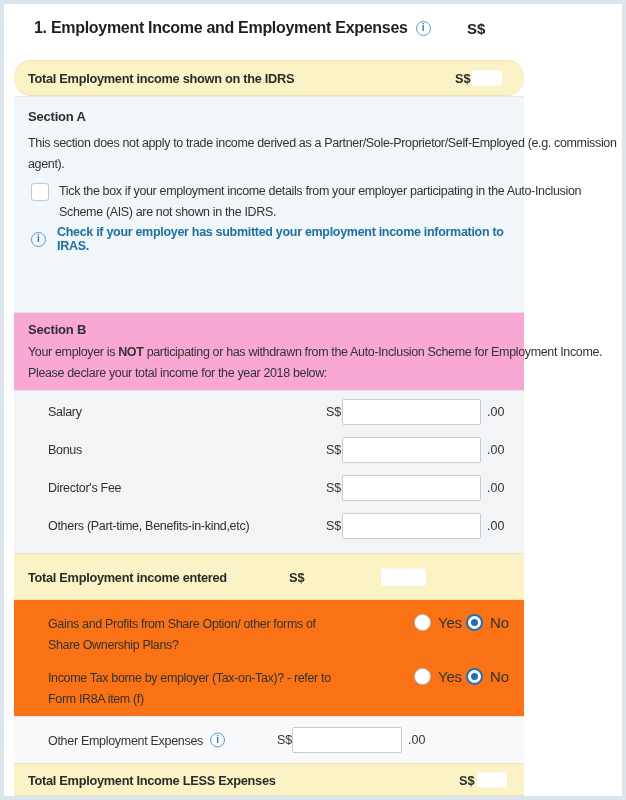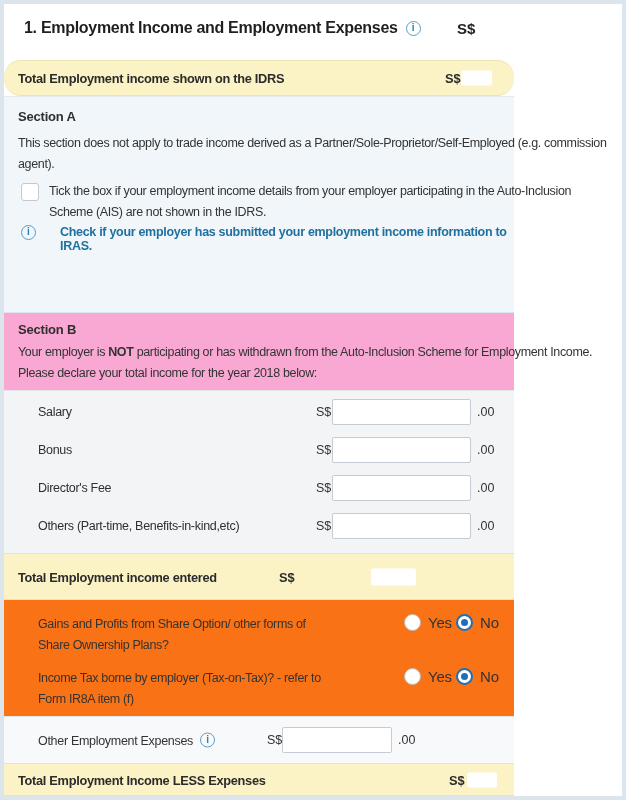--- a/index.html
+++ b/index.html
@@ -13,21 +13,21 @@
   body{
     font-family:"Liberation Sans","DejaVu Sans",sans-serif;
     color:#2f2f2f;
     background:#e9eff5;
     position:relative;
   }
   .form-frame{
     position:absolute;left:0;top:0;width:626px;height:800px;
     border:4px solid #dce5ec;background:#fff;
   }
-  .sec{position:relative;width:510px;}
+  .sec{position:relative;width:510px;margin-left:10px;}
   .txt{font-size:12.5px;letter-spacing:-0.35px;line-height:21px;color:#333;}
   .bold{font-weight:bold;}
   .pre{white-space:pre-line;}
 
   
   .hdr{height:56px;background:#fff;}
   .hdr-title-wrap{position:absolute;left:20px;top:15px;display:flex;align-items:center;gap:8px;}
   .hdr-title{font-size:16px;font-weight:bold;letter-spacing:-0.3px;color:#1f1f1f;}
   .hdr-cur{position:absolute;left:453px;top:16px;font-size:15px;font-weight:bold;color:#1f1f1f;}
 
@@ -54,21 +54,21 @@
 
   
   .secA{height:216px;background:#f0f6fa;border-top:1px solid #e4eaef;}
   .a-title{position:absolute;left:14px;top:12px;font-size:13px;font-weight:bold;letter-spacing:-0.2px;}
   .a-intro{position:absolute;left:14px;top:36px;width:598px;}
   .checkbox{
     position:absolute;left:17px;top:86px;width:18px;height:18px;
     background:#fff;border:1px solid #c2c9d0;border-radius:3px;
   }
   .cb-text{position:absolute;left:45px;top:84px;width:550px;}
-  .link-row{position:absolute;left:17px;top:128px;display:flex;gap:24px;cursor:pointer;}
+  .link-row{position:absolute;left:17px;top:128px;display:flex;align-items:center;gap:11px;cursor:pointer;}
   .link-text{font-size:12.5px;font-weight:bold;letter-spacing:-0.3px;color:var(--link-blue);}
   .a-note{position:absolute;left:14px;top:156px;width:602px;}
 
   
   .secB{height:78px;background:#f9a8d4;border-top:1px solid #dde5ec;}
   .b-title{position:absolute;left:14px;top:9px;font-size:13px;font-weight:bold;letter-spacing:-0.2px;}
   .b-text{position:absolute;left:14px;top:29px;width:600px;}
 
   
   .inputs{height:163px;background:#f3f4f6;border-top:1px solid #e2e6ea;}

